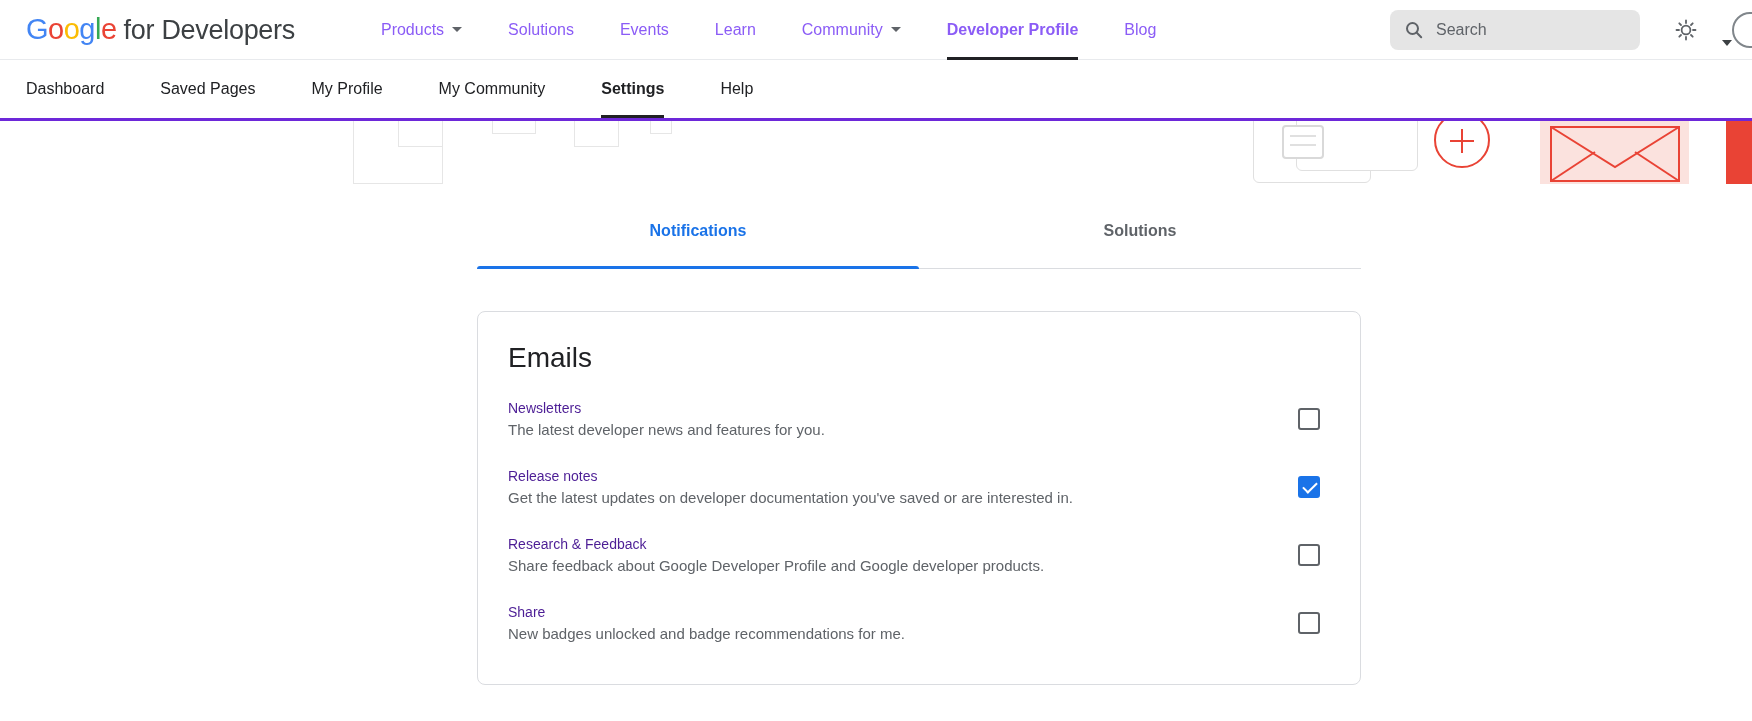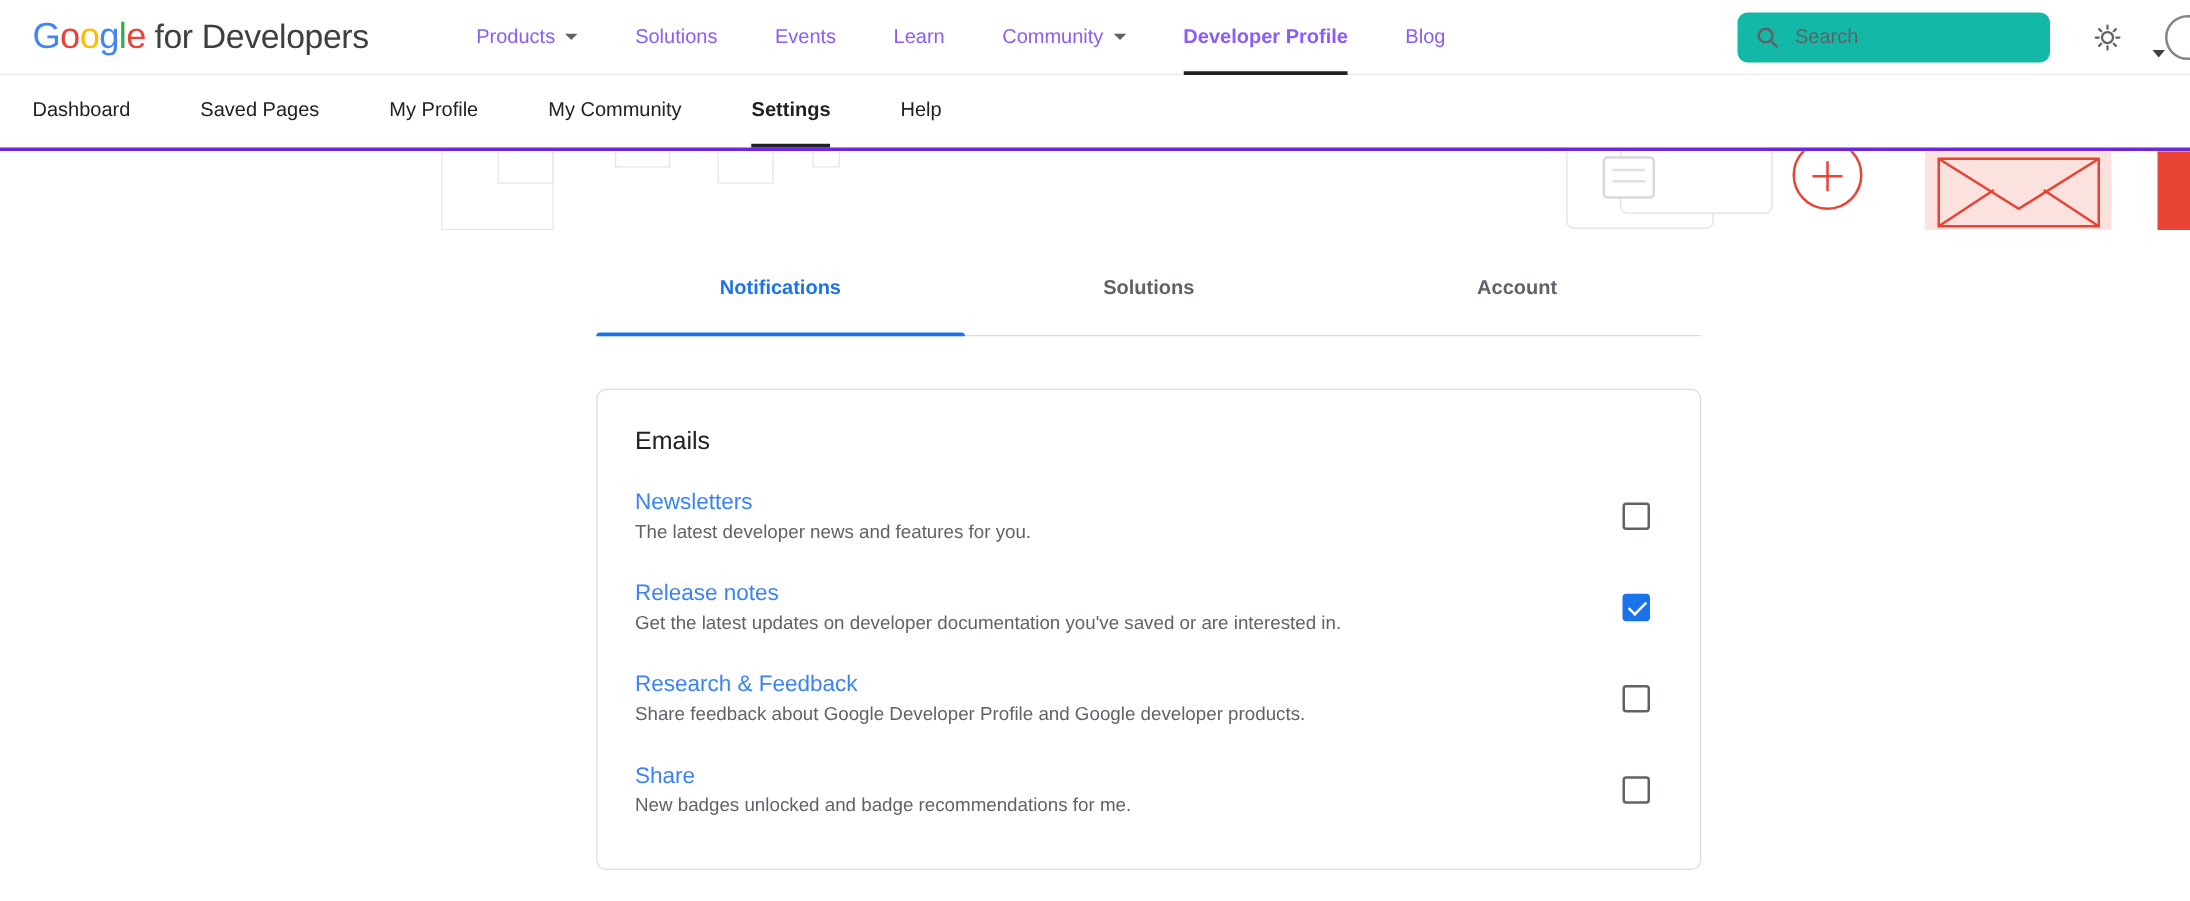--- a/index.html
+++ b/index.html
@@ -28,21 +28,21 @@
   .nav-item.active::after {
     content:""; position:absolute; left:0; right:0; bottom:0; height:3px; background:#202124;
   }
   .chevron {
     width:0; height:0; margin-left:8px;
     border-left:5px solid transparent; border-right:5px solid transparent;
     border-top:5px solid #5f6368;
   }
   .header-right { margin-left:auto; display:flex; align-items:center; gap:34px; }
   .search-box {
-    width:250px; height:40px; background:#14b8a6; border-radius:8px;
+    width:250px; height:40px; background:#e5e5e5; border-radius:8px;
     display:flex; align-items:center; gap:12px; padding:0 14px;
   }
   .search-box svg { flex-shrink:0; }
   .search-input {
     border:none; outline:none; background:transparent; width:100%;
     font-size:16px; color:#3c4043; font-family:inherit;
   }
   .search-input::placeholder { color:#5f6368; }
   .icon-button { background:none; border:none; cursor:pointer; display:flex; align-items:center; }
   .avatar-wrap { position:relative; width:36px; height:36px; margin-right:-16px; cursor:pointer; }
@@ -103,26 +103,26 @@
   .tab.active { color:#1a73e8; }
   .tab.active::after {
     content:""; position:absolute; left:0; right:0; bottom:-1px; height:3px;
     background:#1a73e8; border-radius:3px 3px 0 0;
   }
 
   .card {
     margin-top:42px; border:1px solid #dadce0; border-radius:8px;
     padding:30px 30px 12px 30px; background:#fff;
   }
-  .card-title { font-size:20px; font-weight:400; color:#202124; margin-bottom:26px; }
+  .card-title { font-size:28px; font-weight:400; color:#202124; margin-bottom:26px; }
   .setting-row {
     display:flex; align-items:center; justify-content:space-between; margin-bottom:30px;
   }
   .setting-text { }
-  .setting-name { font-size:18px; color:#3b82f6; margin-bottom:5px; }
+  .setting-name { font-size:14px; color:#4c1d95; margin-bottom:5px; }
   .setting-desc { font-size:15px; color:#5f6368; }
   .checkbox {
     width:22px; height:22px; border:2px solid #5f6368; border-radius:3px;
     flex-shrink:0; margin-left:24px; margin-right:10px; position:relative; cursor:pointer;
     background:#fff;
   }
   .checkbox.checked { background:#1a73e8; border-color:#1a73e8; }
   .checkbox.checked::after {
     content:""; position:absolute; left:6px; top:1px; width:6px; height:12px;
     border:solid #fff; border-width:0 2.5px 2.5px 0; transform:rotate(45deg);
@@ -235,23 +235,20 @@
 
 <main class="content">
 
   <div class="tabs">
     <div class="tab active">
       <span>Notifications</span>
     </div>
     <div class="tab">
       <span>Solutions</span>
     </div>
-    <div class="tab">
-      <span>Account</span>
-    </div>
   </div>
 
   <section class="card">
     <h2 class="card-title">Emails</h2>
 
     <div class="setting-row">
       <div class="setting-text">
         <div class="setting-name">Newsletters</div>
         <div class="setting-desc">The latest developer news and features for you.</div>
       </div>

